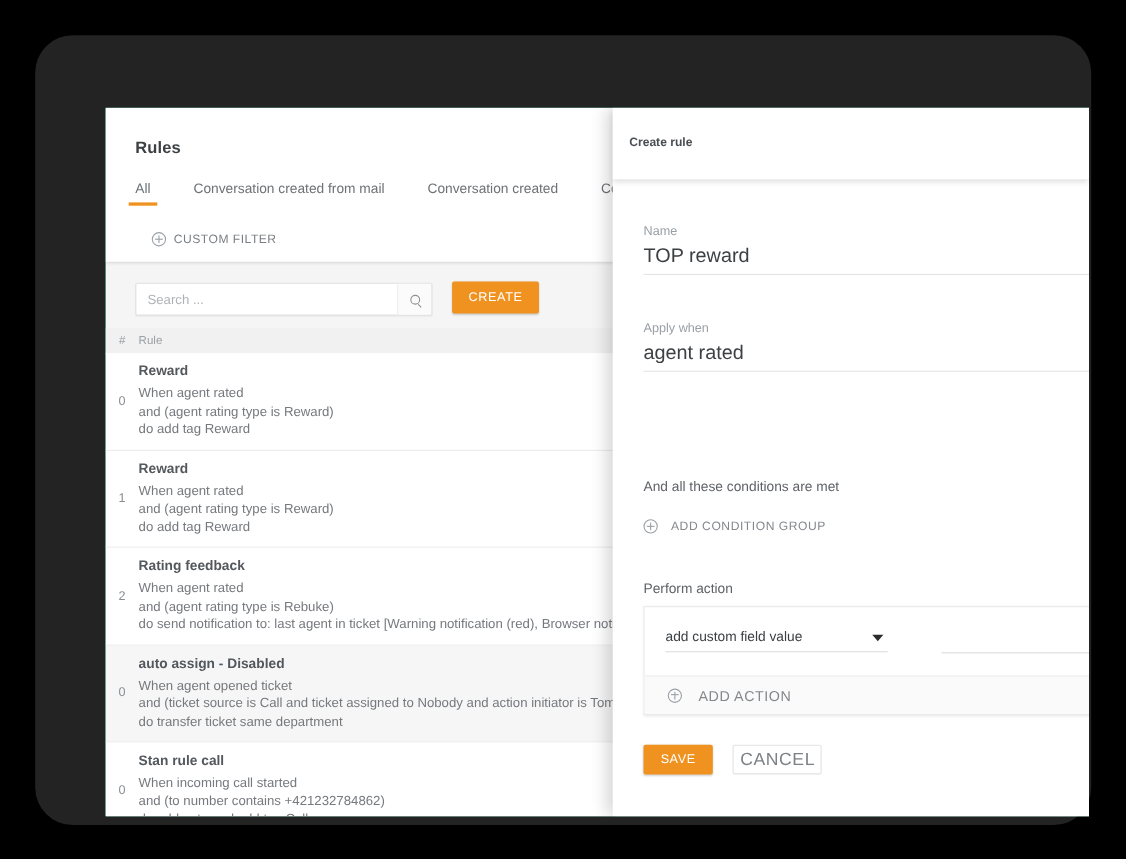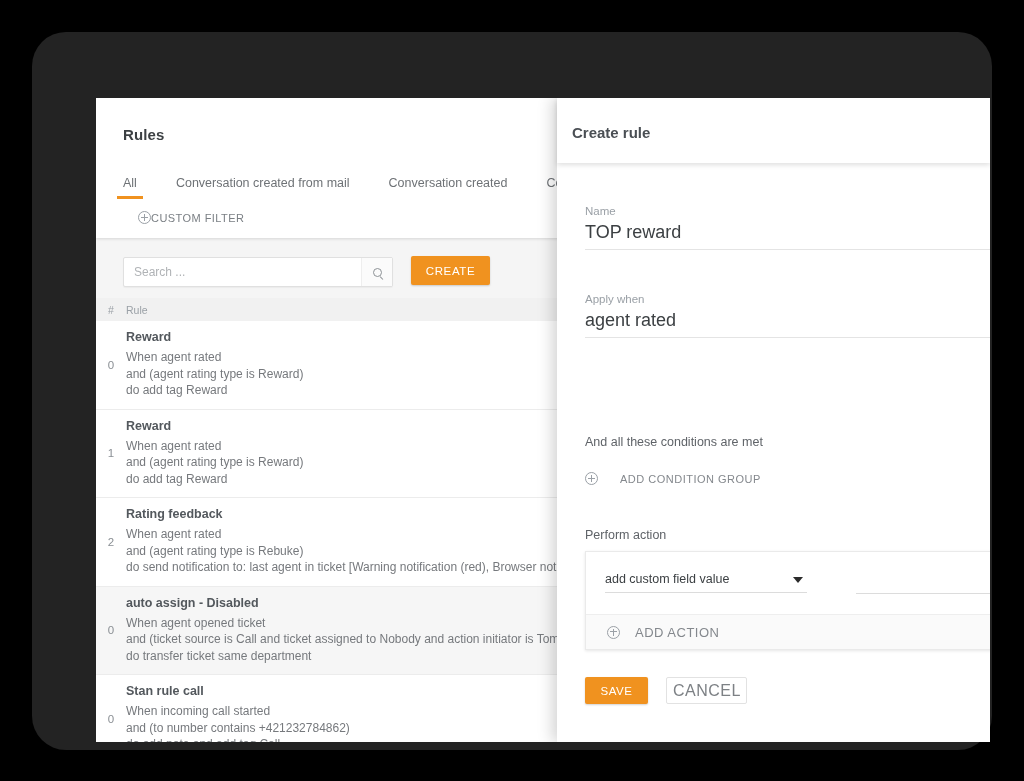--- a/index.html
+++ b/index.html
@@ -59,21 +59,21 @@
     top: 28px;
     font-size: 15px;
     font-weight: bold;
     color: #3c4043;
     letter-spacing: 0.1px;
   }
 
   #tabs-row {
     position: absolute;
     left: 27px;
-    top: 78px;
+    top: 66px;
     display: flex;
     align-items: flex-end;
     white-space: nowrap;
   }
   .tab {
     font-size: 12.5px;
     color: #6e7276;
     padding: 0 0 9px 0;
     margin-right: 39px;
     position: relative;
@@ -91,20 +91,21 @@
     height: 3px;
     background: #f0921f;
   }
 
   #custom-filter {
     position: absolute;
     left: 42px;
     top: 113px;
     display: flex;
     align-items: center;
+    gap: 7px;
     font-size: 11px;
     letter-spacing: 0.45px;
     color: #7a7f84;
     cursor: pointer;
   }
 
   .circle-plus {
     display: inline-block;
     width: 11px;
     height: 11px;
@@ -270,21 +271,21 @@
     width: 433px;
     height: 65px;
     background: #ffffff;
     box-shadow: 0 2px 5px rgba(0,0,0,0.13);
     z-index: 2;
   }
   #modal-title {
     position: absolute;
     left: 15px;
     top: 26px;
-    font-size: 15px;
+    font-size: 11px;
     font-weight: bold;
     color: #4a4f54;
   }
   #modal-body {
     position: absolute;
     left: 4px; top: 65px;
     width: 433px;
     height: 579px;
     background: #ffffff;
     overflow: hidden;
@@ -313,21 +314,21 @@
     top: 272px;
     font-size: 12.5px;
     color: #5f6368;
   }
   #add-condition-group {
     position: absolute;
     left: 24px;
     top: 309px;
     display: flex;
     align-items: center;
-    gap: 22px;
+    gap: 12px;
     font-size: 11px;
     letter-spacing: 0.5px;
     color: #84888d;
     cursor: pointer;
   }
   #perform-action-heading {
     position: absolute;
     left: 24px;
     top: 365px;
     font-size: 12.5px;

